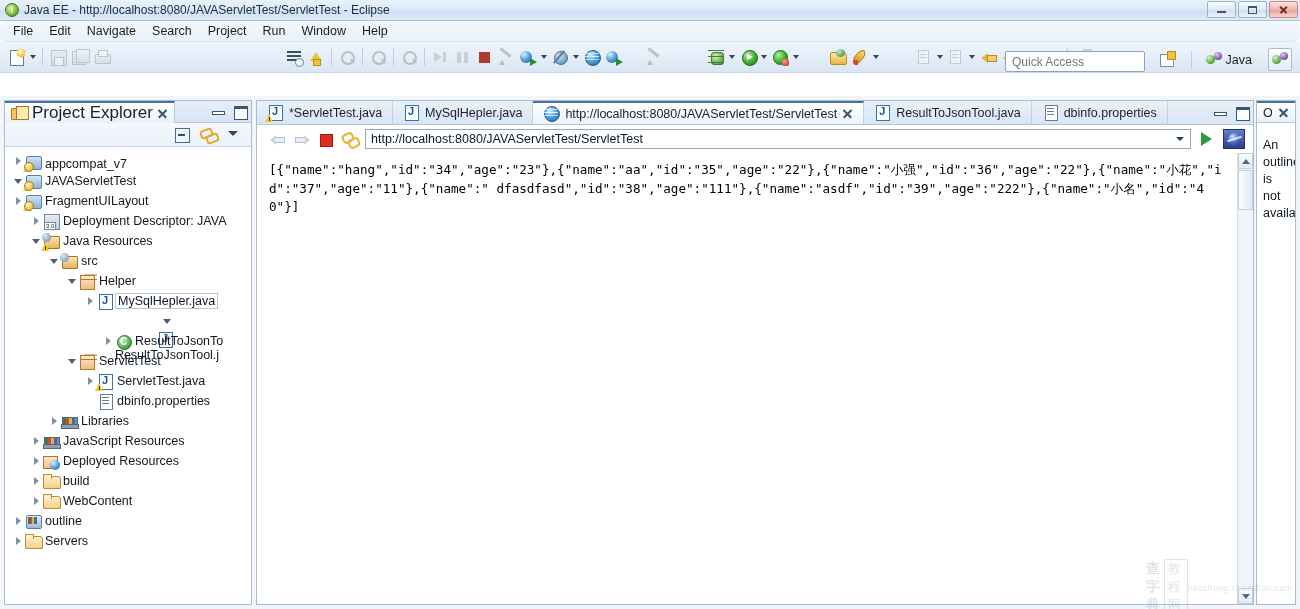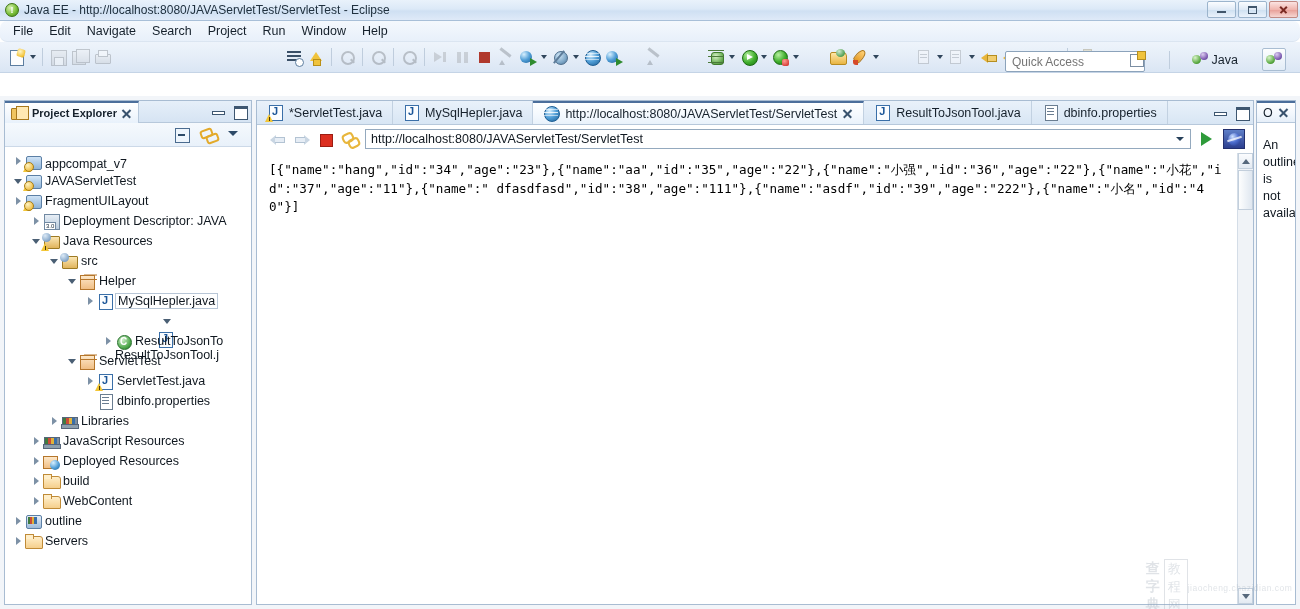--- a/index.html
+++ b/index.html
@@ -232,21 +232,21 @@
     position:absolute; right: 155px; top: 9px;
     width: 140px; height: 21px;
     border: 1px solid #8ca3bb; background:#ffffff;
     display:flex; align-items:center; padding-left:6px;
     border-radius: 2px;
   }
   .quickaccess input{
     border:none; outline:none; width:100%; font-size:12px; color:#8a8f95;
     font-family:"Liberation Sans", sans-serif; background:transparent;
   }
-  .persp-bar { position:absolute; right: 14px; top: 6px; display:flex; align-items:center; gap:20px; }
+  .persp-bar { position:absolute; right: 8px; top: 6px; display:flex; align-items:center; gap:12px; }
   .persp-btn {
     width:22px;height:22px;display:flex;align-items:center;justify-content:center;
     border:1px solid transparent;
   }
   .persp-sep{ width:1px;height:18px;background:#bfcddd;}
   .persp-java {
     display:flex;align-items:center;gap:3px;
     padding:2px 4px 2px 2px;
   }
   .persp-java .lbl{font-size:12.5px;color:#16212c;}
@@ -285,21 +285,21 @@
     background: linear-gradient(to bottom,#e6eff9,#d6e4f3);
     border-bottom:1px solid #b7c8db;
   }
   .pe-tab{
     position:absolute; left:0; top:0; height:22px;
     display:flex; align-items:center; gap:4px; padding:0 6px 0 6px;
     background: linear-gradient(to bottom,#ffffff 0%, #f2f7fd 60%, #e8f1fb 100%);
     border-right:1px solid #b7c8db;
     border-top:2px solid #4b6e9b;
   }
-  .pe-tab .lbl{font-size:11px;color:#16212c;white-space:nowrap;font-weight:bold;}
+  .pe-tab .lbl{font-size:17px;color:#16212c;white-space:nowrap;}
   .ic-pe::before{
     content:''; position:absolute; left:0;top:3px;width:10px;height:10px;background:#f0c55f;border:1px solid #a8791d;border-radius:1px 1px 1px 1px;
   }
   .ic-pe::after{
     content:''; position:absolute; left:5px;top:1px;width:11px;height:12px;background:#ffe9b3;border:1px solid #a8791d;
   }
   .closeX{
     width:11px;height:11px; position:relative; flex:0 0 auto;
   }
   .closeX::before,.closeX::after{

